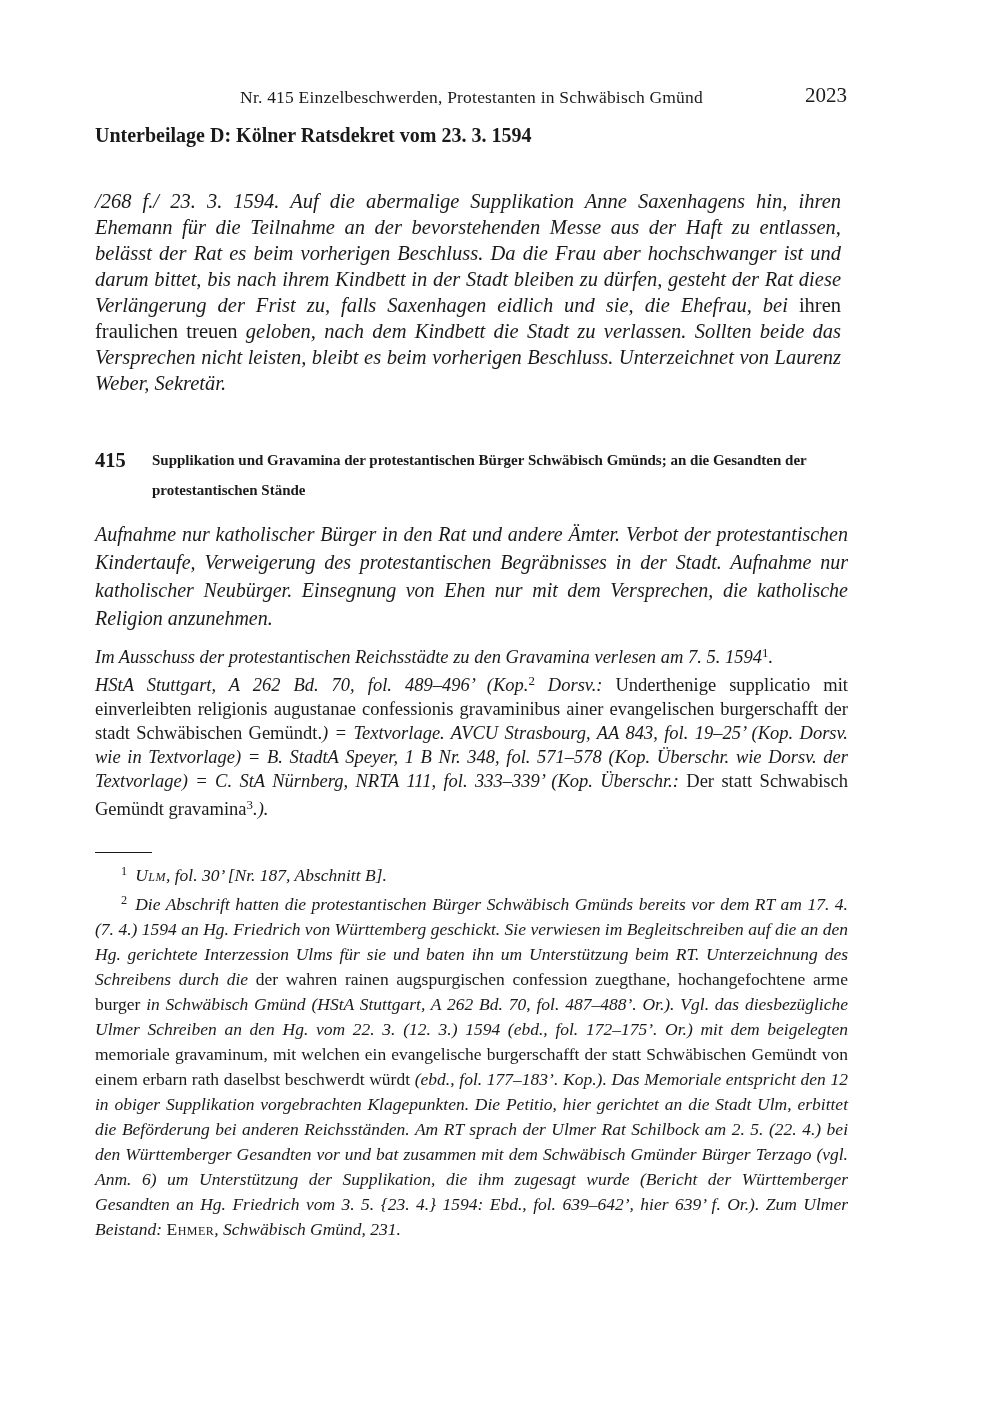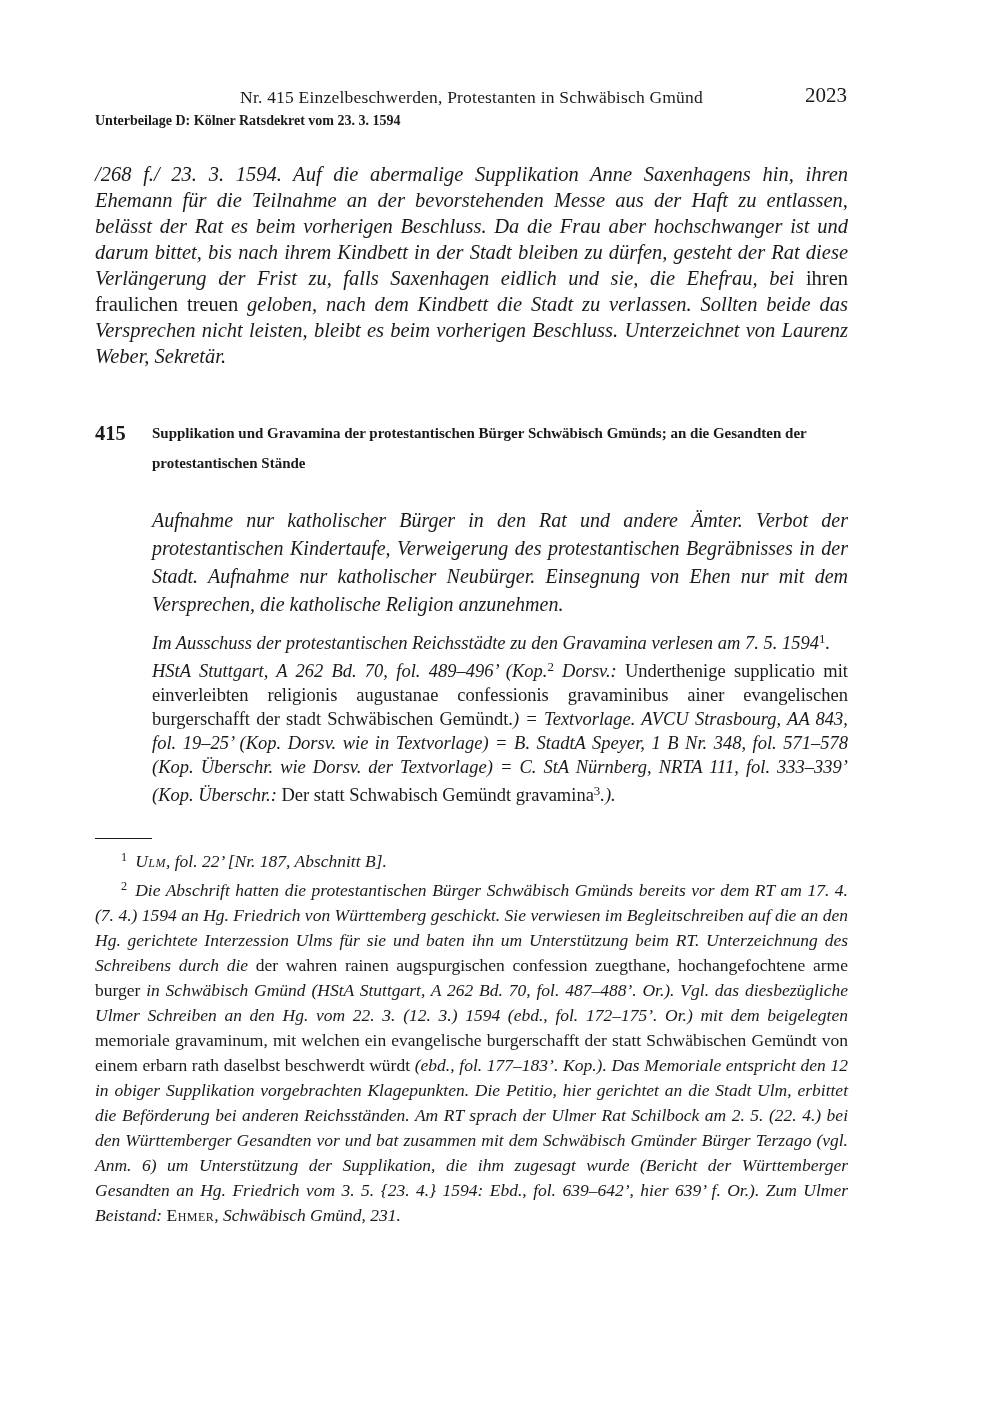--- a/index.html
+++ b/index.html
@@ -20,71 +20,72 @@
     background:var(--paper);
     box-sizing:border-box;
     padding:86px 156px 0 95px;
   }
   .content{width:753px;position:relative;}
 
   
   .pagehead{
     position:relative;
     height:22px;
+    margin-bottom:14px;
   }
   .running-title{
     text-align:center;
     font-size:17.5px;
     letter-spacing:0.2px;
     line-height:22px;
   }
   .page-number{
     position:absolute;
     right:1px;top:-2px;
     font-size:21px;
     line-height:22px;
   }
 
   
   .sub-heading{
-    font-size:14px;
+    font-size:20px;
     font-weight:bold;
-    margin:0 0 27px 0;
+    margin:0 0 40px 0;
     line-height:26px;
   }
 
   
   .decree{
-    margin:0 0 49px 0;
+    margin:0 7px 49px 0;
     font-size:20.5px;
     font-style:italic;
     line-height:26px;
     text-align:justify;
   }
 
   
   .entry-head{
     display:flex;
-    margin:0 0 28px 0;
+    margin:0 0 15px 0;
   }
   .entry-number{
     font-size:20.5px;
     font-weight:bold;
     width:57px;
     flex:0 0 57px;
     line-height:30px;
   }
   .entry-title{
     font-size:15px;
     font-weight:bold;
     margin:0;
     line-height:30px;
     text-align:left;
   }
-  .entry-body{margin-left:57px;}
+  .entry-body{}
   .abstract{
     margin:0 0 9px 0;
     font-size:20px;
     font-style:italic;
     line-height:28px;
     text-align:justify;
   }
   .note{
     margin:0;
     font-size:18.5px;
@@ -145,19 +146,19 @@
       <div class="entry-body">
         <p class="abstract">Aufnahme nur katholischer Bürger in den Rat und andere Ämter. Verbot der protestantischen Kindertaufe, Verweigerung des protestantischen Begräbnisses in der Stadt. Aufnahme nur katholischer Neubürger. Einsegnung von Ehen nur mit dem Versprechen, die katholische Religion anzunehmen.</p>
         <p class="note"><span class="s-i">Im Ausschuss der protestantischen Reichsstädte zu den Gravamina verlesen am 7. 5. 1594</span><span class="s-sup">1</span><span class="s-i">.</span></p>
         <p class="note"><span class="s-i">HStA Stuttgart, A 262 Bd. 70, fol. 489–496’ (Kop.</span><span class="s-sup">2</span><span class="s-i"> Dorsv.: </span><span class="s-r">Underthenige supplicatio mit einverleibten religionis augustanae confessionis gravaminibus ainer evangelischen burgerschafft der stadt Schwäbischen Gemündt.</span><span class="s-i">) = Textvorlage. AVCU Strasbourg, AA 843, fol. 19–25’ (Kop. Dorsv. wie in Textvorlage) = B. StadtA Speyer, 1 B Nr. 348, fol. 571–578 (Kop. Überschr. wie Dorsv. der Textvorlage) = C. StA Nürnberg, NRTA 111, fol. 333–339’ (Kop. Überschr.: </span><span class="s-r">Der statt Schwabisch Gemündt gravamina</span><span class="s-sup">3</span><span class="s-i">.).</span></p>
       </div>
     </section>
 
     <footer class="footnotes">
       <div class="fn-rule"></div>
       <div>
-          <p class="footnote"><span class="fn-num">1</span><span class="s-isc">Ulm</span><span class="s-i">, fol. 22’ [Nr. 187, Abschnitt B].</span></p>
+          <p class="footnote"><span class="fn-num">1</span><span class="s-isc">Ulm</span><span class="s-i">, fol. 30’ [Nr. 187, Abschnitt B].</span></p>
           <p class="footnote"><span class="fn-num">2</span><span class="s-i">Die Abschrift hatten die protestantischen Bürger Schwäbisch Gmünds bereits vor dem RT am 17. 4. (7. 4.) 1594 an Hg. Friedrich von Württemberg geschickt. Sie verwiesen im Begleitschreiben auf die an den Hg. gerichtete Interzession Ulms für sie und baten ihn um Unterstützung beim RT. Unterzeichnung des Schreibens durch die </span><span class="s-r">der wahren rainen augspurgischen confession zuegthane, hochangefochtene arme burger </span><span class="s-i">in Schwäbisch Gmünd (HStA Stuttgart, A 262 Bd. 70, fol. 487–488’. Or.). Vgl. das diesbezügliche Ulmer Schreiben an den Hg. vom 22. 3. (12. 3.) 1594 (ebd., fol. 172–175’. Or.) mit dem beigelegten </span><span class="s-r">memoriale gravaminum, mit welchen ein evangelische burgerschafft der statt Schwäbischen Gemündt von einem erbarn rath daselbst beschwerdt würdt </span><span class="s-i">(ebd., fol. 177–183’. Kop.). Das Memoriale entspricht den 12 in obiger Supplikation vorgebrachten Klagepunkten. Die Petitio, hier gerichtet an die Stadt Ulm, erbittet die Beförderung bei anderen Reichsständen. Am RT sprach der Ulmer Rat Schilbock am 2. 5. (22. 4.) bei den Württemberger Gesandten vor und bat zusammen mit dem Schwäbisch Gmünder Bürger Terzago (vgl. Anm. 6) um Unterstützung der Supplikation, die ihm zugesagt wurde (Bericht der Württemberger Gesandten an Hg. Friedrich vom 3. 5. {23. 4.} 1594: Ebd., fol. 639–642’, hier 639’ f. Or.). Zum Ulmer Beistand: </span><span class="s-rsc">Ehmer</span><span class="s-i">, Schwäbisch Gmünd, 231.</span></p>
         </div>
     </footer>
 
   </div>
 </div>
 
 </body></html>

